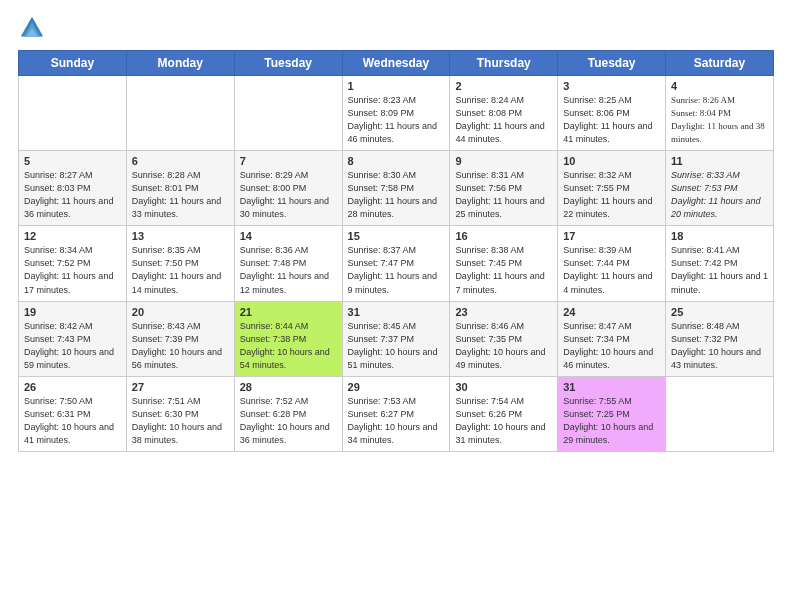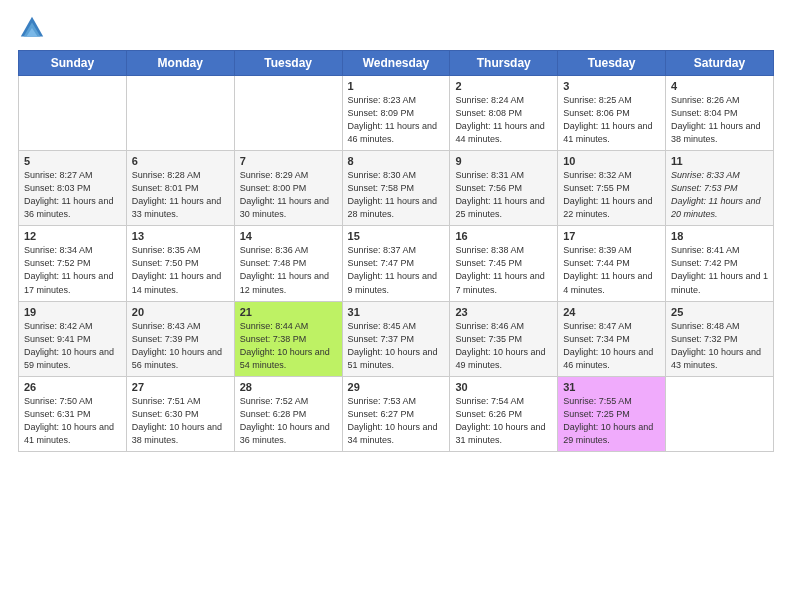--- a/index.html
+++ b/index.html
@@ -161,21 +161,21 @@
 Daylight: 11 hours and 44 minutes.</div>
           </td>
           <td style="background: rgb(255, 255, 255);">
             <span class="day-num">3</span>
             <div class="day-info" style="white-space: pre-line;">Sunrise: 8:25 AM
 Sunset: 8:06 PM
 Daylight: 11 hours and 41 minutes.</div>
           </td>
           <td style="background: rgb(255, 255, 255);">
             <span class="day-num">4</span>
-            <div class="day-info" style="white-space: pre-line;">Sunrise: 8:26 AM
+            <div class="day-info" style="white-space: pre-line; font-family: Liberation Serif, serif;">Sunrise: 8:26 AM
 Sunset: 8:04 PM
 Daylight: 11 hours and 38 minutes.</div>
           </td>
         </tr>
         <tr>
           <td style="background: rgb(245, 245, 245);">
             <span class="day-num">5</span>
             <div class="day-info" style="white-space: pre-line;">Sunrise: 8:27 AM
 Sunset: 8:03 PM
 Daylight: 11 hours and 36 minutes.</div>
@@ -258,21 +258,21 @@
             <span class="day-num">18</span>
             <div class="day-info" style="white-space: pre-line;">Sunrise: 8:41 AM
 Sunset: 7:42 PM
 Daylight: 11 hours and 1 minute.</div>
           </td>
         </tr>
         <tr>
           <td style="background: rgb(245, 245, 245);">
             <span class="day-num">19</span>
             <div class="day-info" style="white-space: pre-line;">Sunrise: 8:42 AM
-Sunset: 9:41 PM
+Sunset: 7:43 PM
 Daylight: 10 hours and 59 minutes.</div>
           </td>
           <td style="background: rgb(245, 245, 245);">
             <span class="day-num">20</span>
             <div class="day-info" style="white-space: pre-line;">Sunrise: 8:43 AM
 Sunset: 7:39 PM
 Daylight: 10 hours and 56 minutes.</div>
           </td>
           <td style="background: #bef264;">
             <span class="day-num">21</span>

